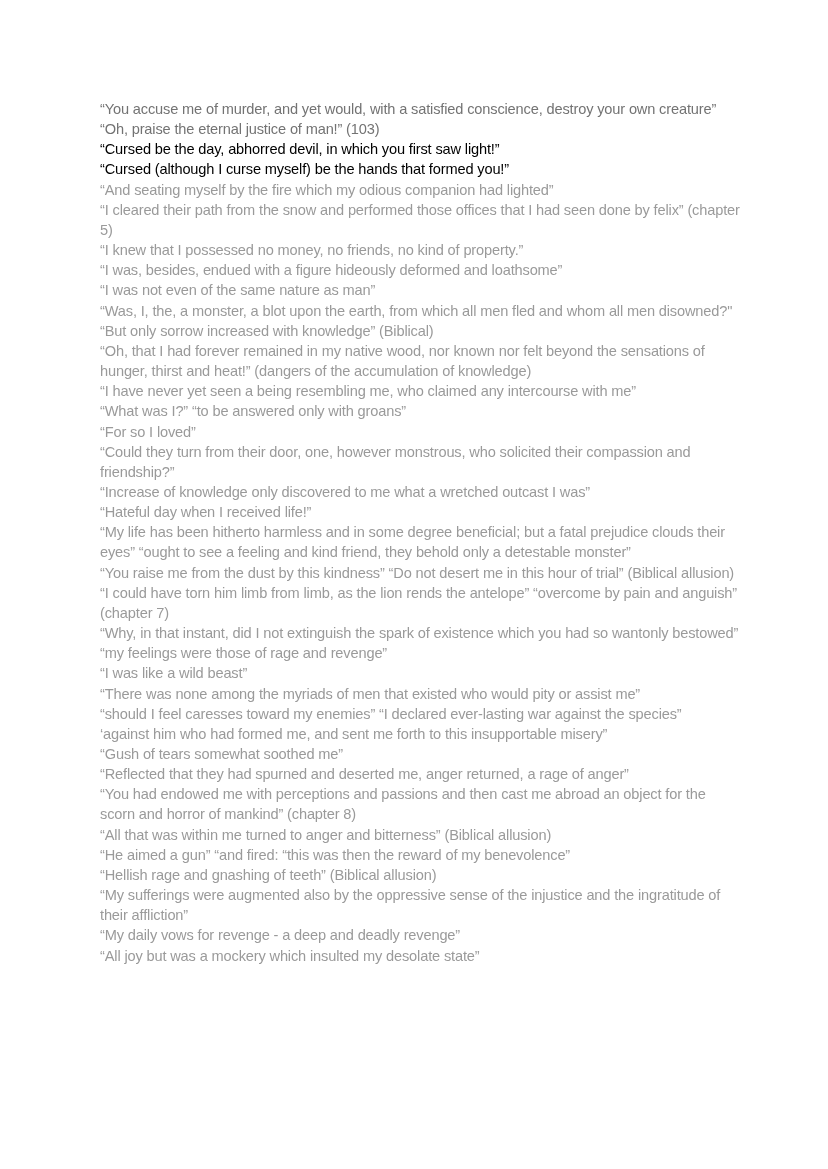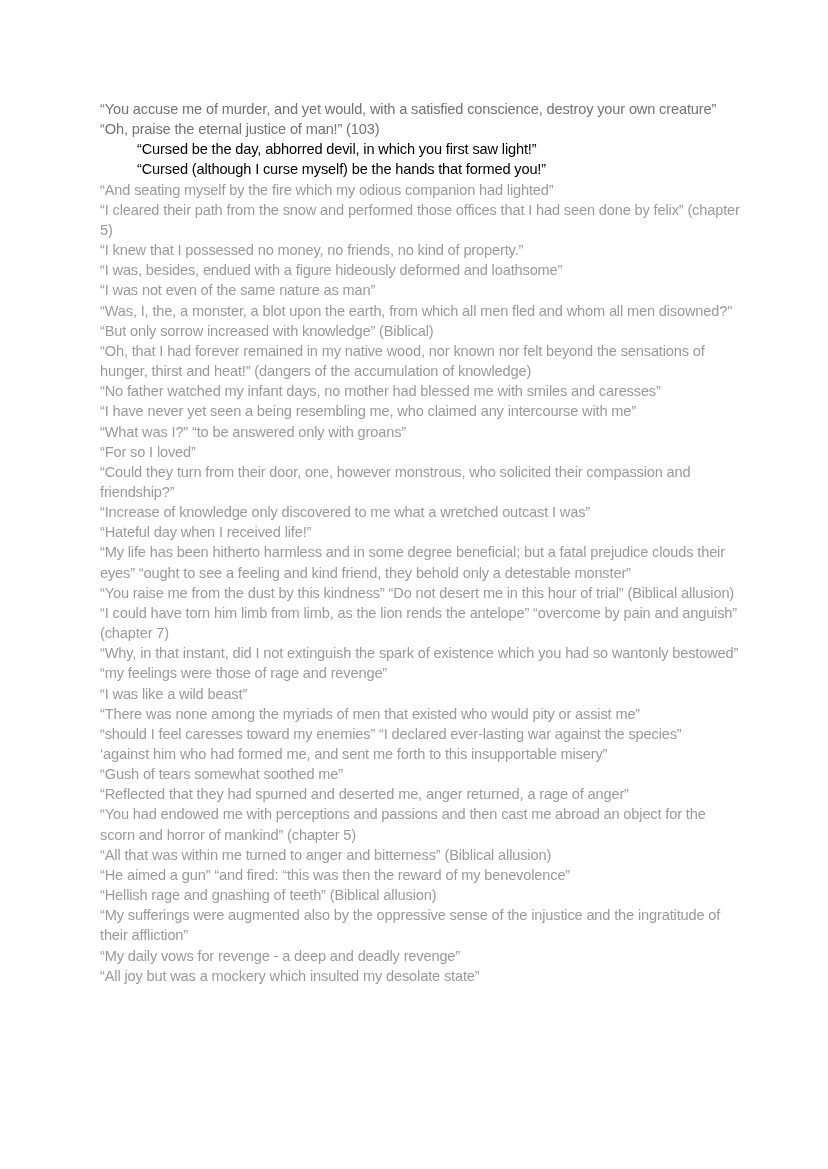--- a/index.html
+++ b/index.html
@@ -9,55 +9,54 @@
       left: 100px;
       top: 99px;
       width: 640px;
       font-family: "Liberation Sans", sans-serif;
       font-size: 14.6px;
       line-height: 20.15px;
       letter-spacing: -0.15px;
     }
     .quote { margin: 0; padding: 0; }
     .tone-dark { color: #737373; }
-    .tone-black { color: #000000; margin-left: 37px; }
+    .tone-black { color: #000000; }
     .tone-light { color: #9a9a9a; }
   </style>
 </head>
 <body>
 
 <div class="page">
   <p class="quote tone-dark">“You accuse me of murder, and yet would, with a satisfied conscience, destroy your own creature” “Oh, praise the eternal justice of man!” (103)</p>
   <p class="quote tone-black">“Cursed be the day, abhorred devil, in which you first saw light!”</p>
   <p class="quote tone-black">“Cursed (although I curse myself) be the hands that formed you!”</p>
   <p class="quote tone-light">“And seating myself by the fire which my odious companion had lighted”</p>
   <p class="quote tone-light">“I cleared their path from the snow and performed those offices that I had seen done by felix” (chapter 5)</p>
   <p class="quote tone-light">“I knew that I possessed no money, no friends, no kind of property.”</p>
   <p class="quote tone-light">“I was, besides, endued with a figure hideously deformed and loathsome”</p>
   <p class="quote tone-light">“I was not even of the same nature as man”</p>
   <p class="quote tone-light">“Was, I, the, a monster, a blot upon the earth, from which all men fled and whom all men disowned?"</p>
   <p class="quote tone-light">“But only sorrow increased with knowledge” (Biblical)</p>
   <p class="quote tone-light">“Oh, that I had forever remained in my native wood, nor known nor felt beyond the sensations of hunger, thirst and heat!” (dangers of the accumulation of knowledge)</p>
-  <p class="quote tone-light">“No father watched my infant days, no mother had blessed me with smiles and caresses”</p>
   <p class="quote tone-light">“I have never yet seen a being resembling me, who claimed any intercourse with me”</p>
   <p class="quote tone-light">“What was I?”  “to be answered only with groans”</p>
   <p class="quote tone-light">“For so I loved”</p>
   <p class="quote tone-light">“Could they turn from their door, one, however monstrous, who solicited their compassion and friendship?”</p>
   <p class="quote tone-light">“Increase of knowledge only discovered to me what a wretched outcast I was”</p>
   <p class="quote tone-light">“Hateful day when I received life!”</p>
   <p class="quote tone-light">“My life has been hitherto harmless and in some degree beneficial; but a fatal prejudice clouds their eyes” “ought to see a feeling and kind friend, they behold only a detestable monster”</p>
   <p class="quote tone-light">“You raise me from the dust by this kindness” “Do not desert me in this hour of trial” (Biblical allusion)</p>
   <p class="quote tone-light">“I could have torn him limb from limb, as the lion rends the antelope” “overcome by pain and anguish” (chapter 7)</p>
   <p class="quote tone-light">“Why, in that instant, did I not extinguish the spark of existence which you had so wantonly bestowed” “my feelings were those of rage and revenge”</p>
   <p class="quote tone-light">“I was like a wild beast”</p>
   <p class="quote tone-light">“There was none among the myriads of men that existed who would pity or assist me”</p>
   <p class="quote tone-light">“should I feel caresses toward my enemies” “I declared ever-lasting war against the species”</p>
   <p class="quote tone-light">‘against him who had formed me, and sent me forth to this insupportable misery”</p>
   <p class="quote tone-light">“Gush of tears somewhat soothed me”</p>
   <p class="quote tone-light">“Reflected that they had spurned and deserted me, anger returned, a rage of anger”</p>
-  <p class="quote tone-light">“You had endowed me with perceptions and passions and then cast me abroad an object for the scorn and horror of mankind” (chapter 5)</p>
+  <p class="quote tone-light">“You had endowed me with perceptions and passions and then cast me abroad an object for the scorn and horror of mankind” (chapter 8)</p>
   <p class="quote tone-light">“All that was within me turned to anger and bitterness”  (Biblical allusion)</p>
   <p class="quote tone-light">“He aimed a gun” “and fired: “this was then the reward of my benevolence”</p>
   <p class="quote tone-light">“Hellish rage and gnashing of teeth” (Biblical allusion)</p>
   <p class="quote tone-light">“My sufferings were augmented also by the oppressive sense of the injustice and the ingratitude of their affliction”</p>
   <p class="quote tone-light">“My daily vows for revenge - a deep and deadly revenge”</p>
   <p class="quote tone-light">“All joy but was a mockery which insulted my desolate state”</p>
 </div>
 
 </body></html>

